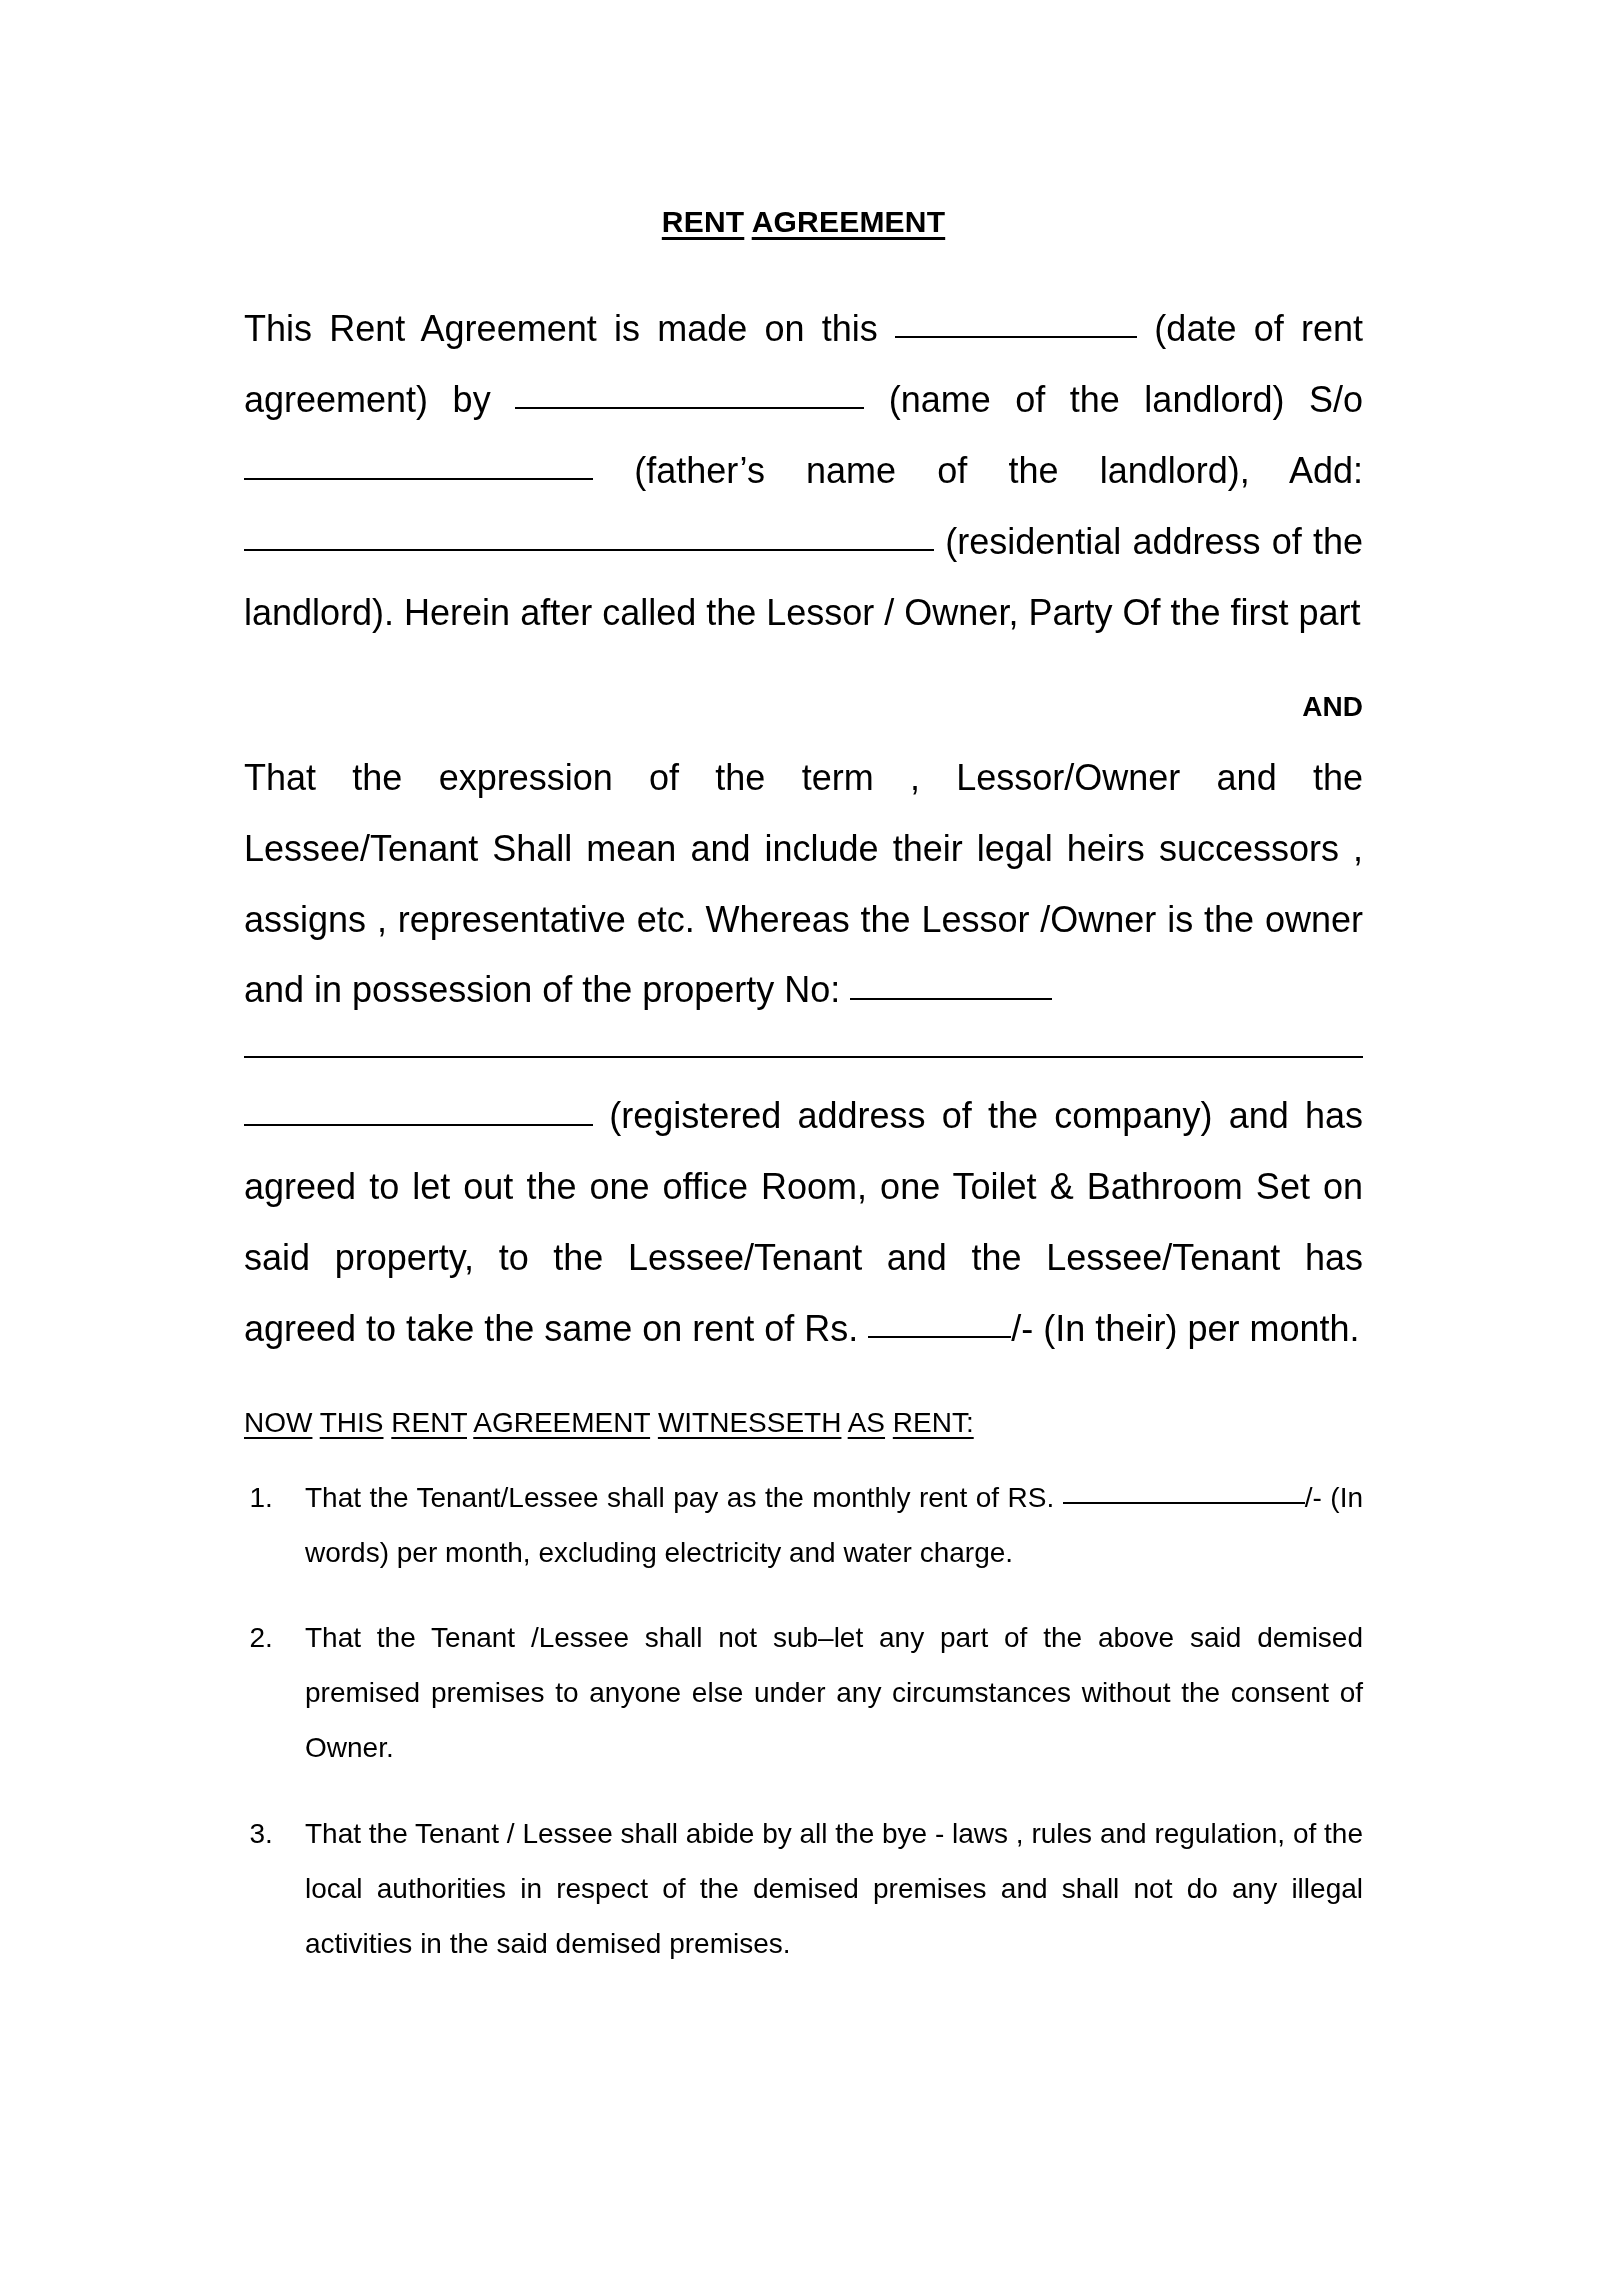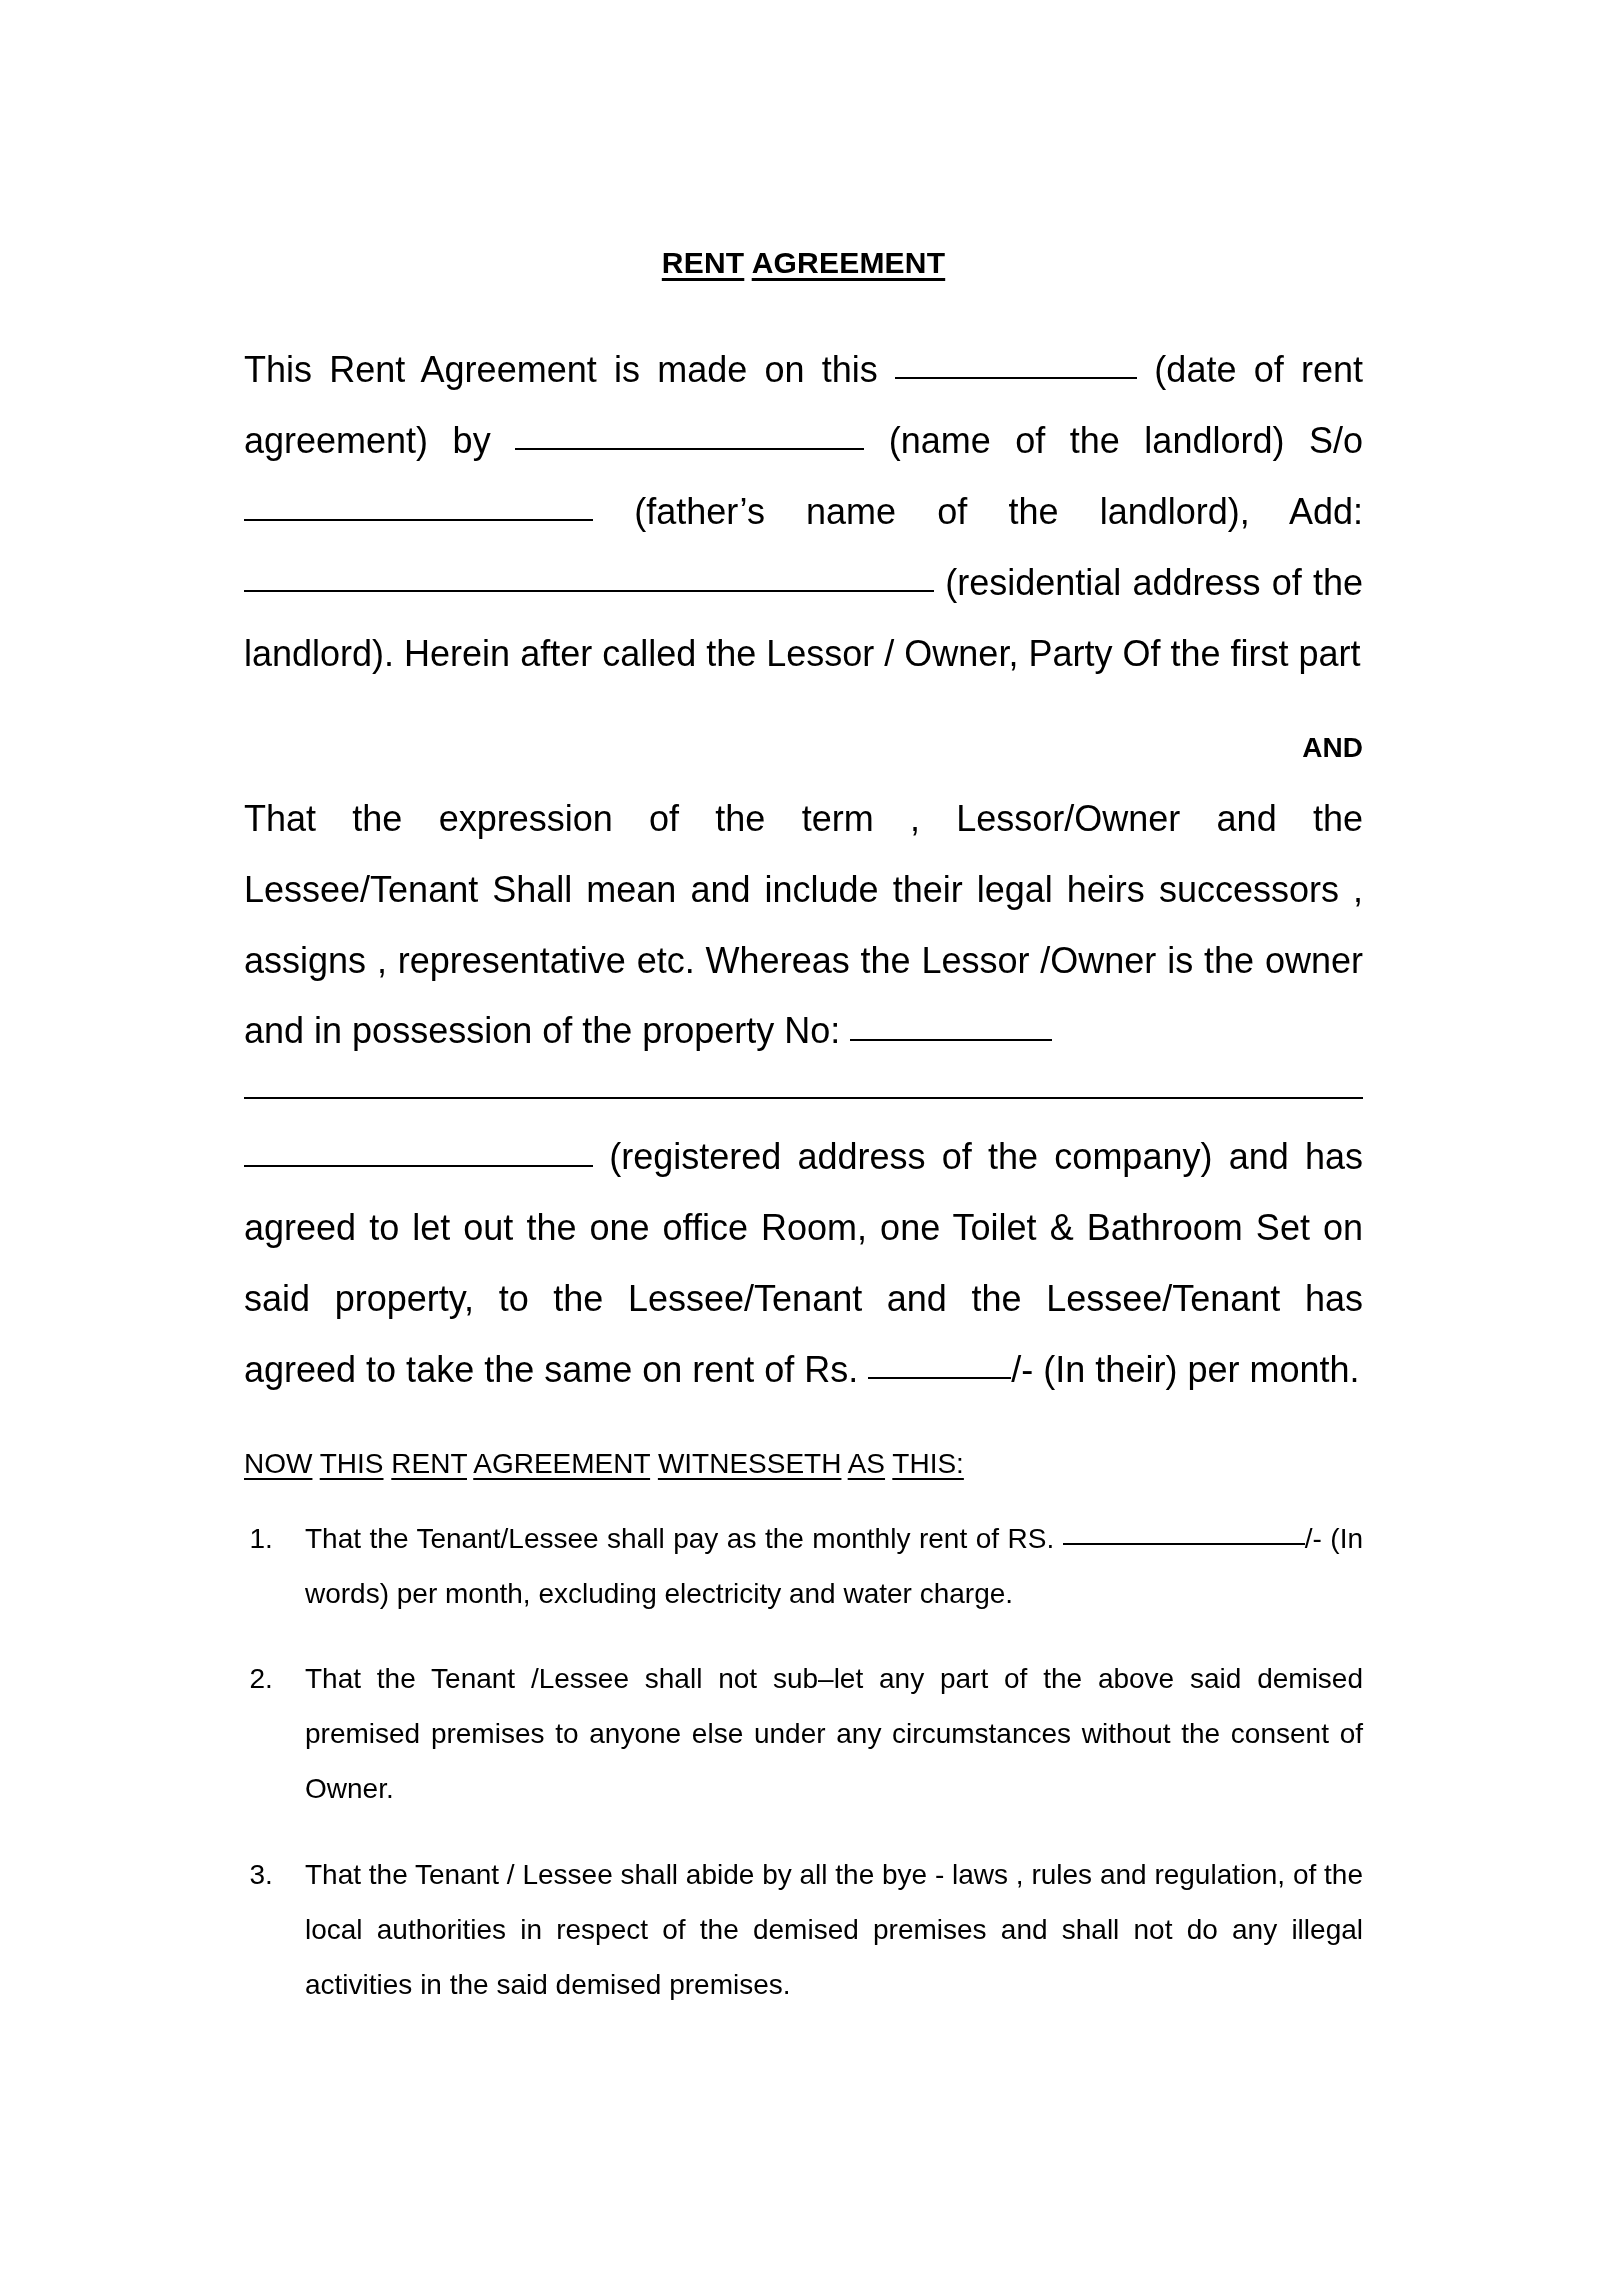--- a/index.html
+++ b/index.html
@@ -19,21 +19,20 @@
     background: #ffffff;
     box-sizing: border-box;
     padding: 0;
     overflow: hidden;
   }
   .content {
     position: absolute;
     left: 244px;
     top: 204px;
     width: 1119px;
-    margin-top: 41px;
   }
 
   
   .doc-title {
     text-align: center;
     font-size: 30px;
     font-weight: bold;
     letter-spacing: 0.2px;
     margin: 0 0 54px 0;
     line-height: 1.2;
@@ -149,21 +148,21 @@
       <span class="blank b-xl"></span><span> (registered  address  of  the  company)  and    has agreed  to  let  out   the one office  Room, one Toilet &amp; Bathroom Set on said property, to the Lessee/Tenant and  the Lessee/Tenant  has  agreed  to  take the  same  on  rent  of Rs. </span><span class="blank b-sm"></span><span>/-  (In their) per month.</span>
     </p>
 
     <div class="section-head">
       <span class="w">NOW</span>
       <span class="w">THIS</span>
       <span class="w">RENT</span>
       <span class="w">AGREEMENT</span>
       <span class="w">WITNESSETH</span>
       <span class="w">AS</span>
-      <span class="w">THIS:</span>
+      <span class="w">RENT:</span>
     </div>
 
     <ol class="terms">
       <li>
         <span class="num">1.</span><span>That the Tenant/Lessee shall pay as the monthly rent of RS. </span><span class="blank b-lg"></span><span>/- (In words)  per  month,  excluding  electricity  and  water charge.</span>
       </li>
       <li>
         <span class="num">2.</span><span>That  the  Tenant /Lessee  shall  not  sub–let any  part  of  the  above  said demised  premised  premises  to  anyone  else  under  any  circumstances without the        consent of Owner.</span>
       </li>
       <li>

